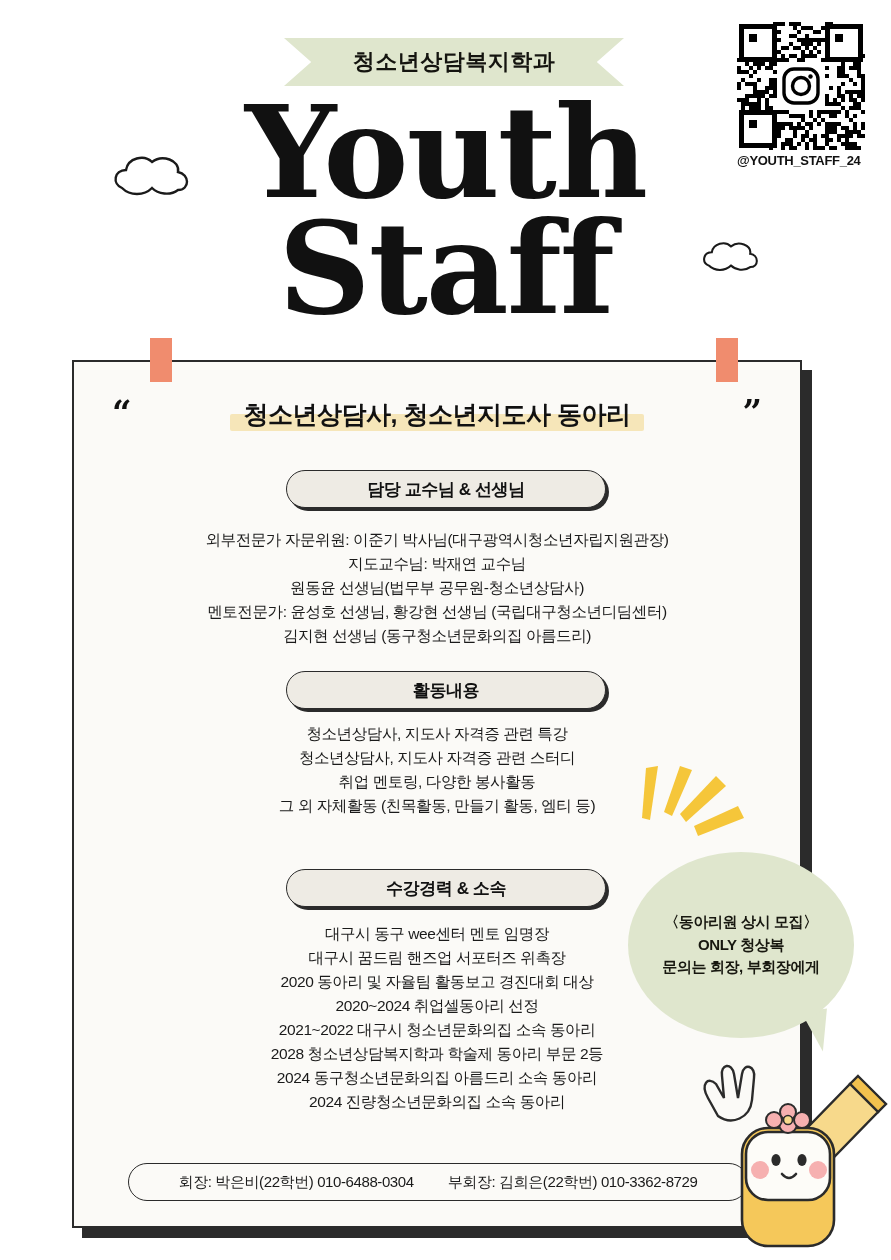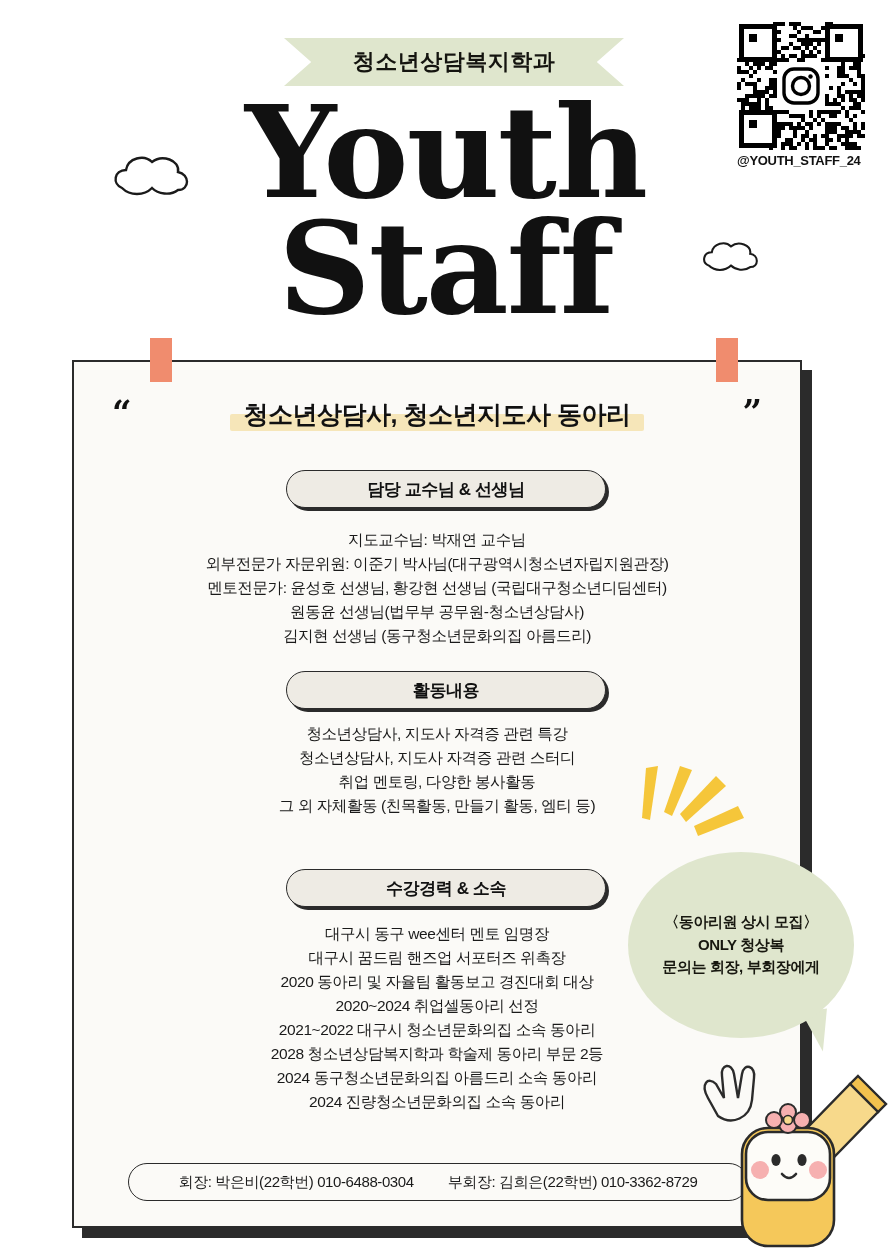--- a/index.html
+++ b/index.html
@@ -673,24 +673,24 @@
   <span class="qmark open">“</span>
   <span class="quote-hl">
     <span class="hl-bg"></span>
     <span class="txt">청소년상담사, 청소년지도사 동아리</span>
   </span>
   <span class="qmark close">”</span>
 </div>
 
 <div class="pill p1">담당 교수님 &amp; 선생님</div>
 <div class="body-block b1">
+  <div>외부전문가 자문위원: 이준기 박사님(대구광역시청소년자립지원관장)</div>
   <div>지도교수님: 박재연 교수님</div>
-  <div>외부전문가 자문위원: 이준기 박사님(대구광역시청소년자립지원관장)</div>
+  <div>원동윤 선생님(법무부 공무원-청소년상담사)</div>
   <div>멘토전문가: 윤성호 선생님, 황강현 선생님 (국립대구청소년디딤센터)</div>
-  <div>원동윤 선생님(법무부 공무원-청소년상담사)</div>
   <div>김지현 선생님 (동구청소년문화의집 아름드리)</div>
 </div>
 
 <div class="pill p2">활동내용</div>
 <div class="body-block b2">
   <div>청소년상담사, 지도사 자격증 관련 특강</div>
   <div>청소년상담사, 지도사 자격증 관련 스터디</div>
   <div>취업 멘토링,  다양한 봉사활동</div>
   <div>그 외 자체활동 (친목활동, 만들기 활동, 엠티 등)</div>
 </div>

